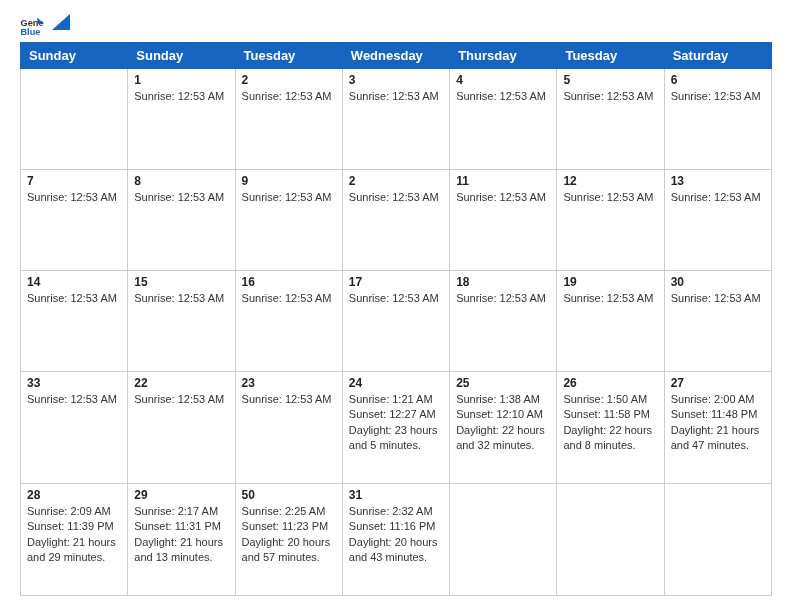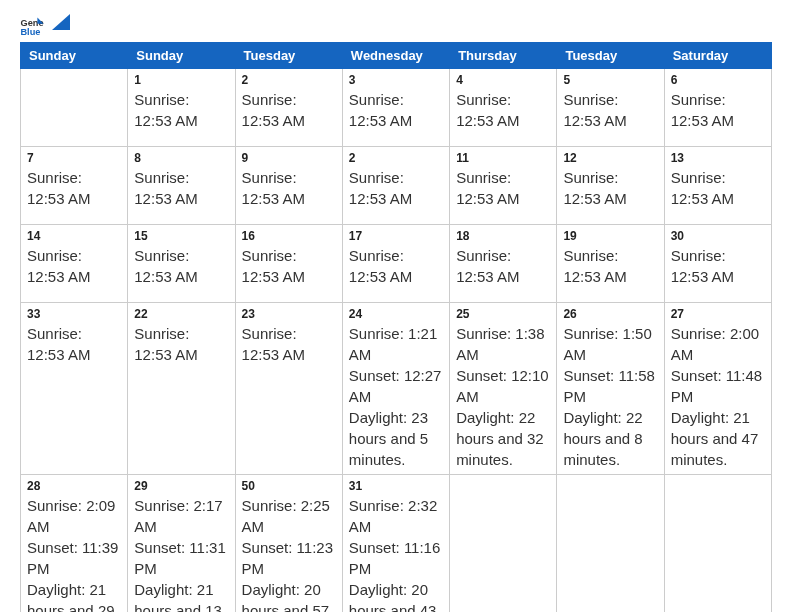--- a/index.html
+++ b/index.html
@@ -66,21 +66,21 @@
       height: 78px;
     }
     .day-num {
       font-size: 12px;
       font-weight: bold;
       color: #222;
       display: block;
       margin-bottom: 2px;
     }
     .day-info {
-      font-size: 15px;
+      font-size: 11px;
       color: #333;
       line-height: 1.4;
     }
     .empty-cell {
       background: #fff;
     }
   </style>
 </head>
 <body>
 

